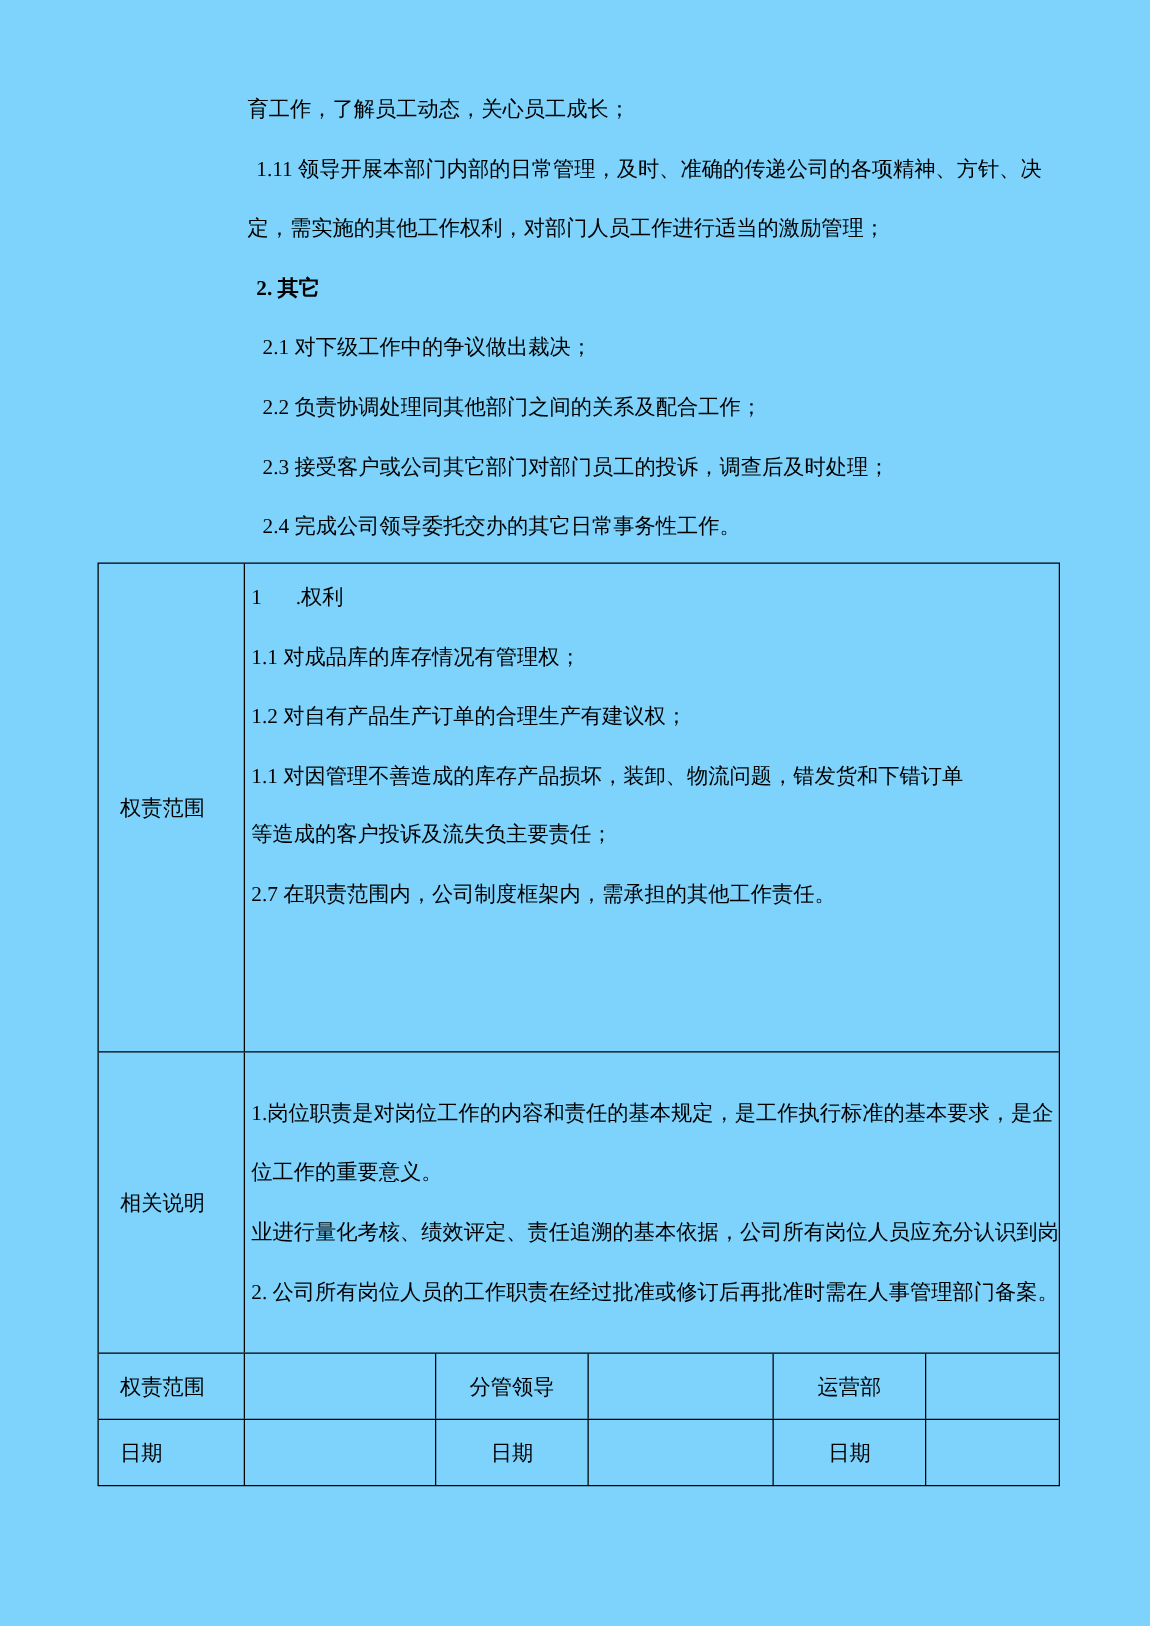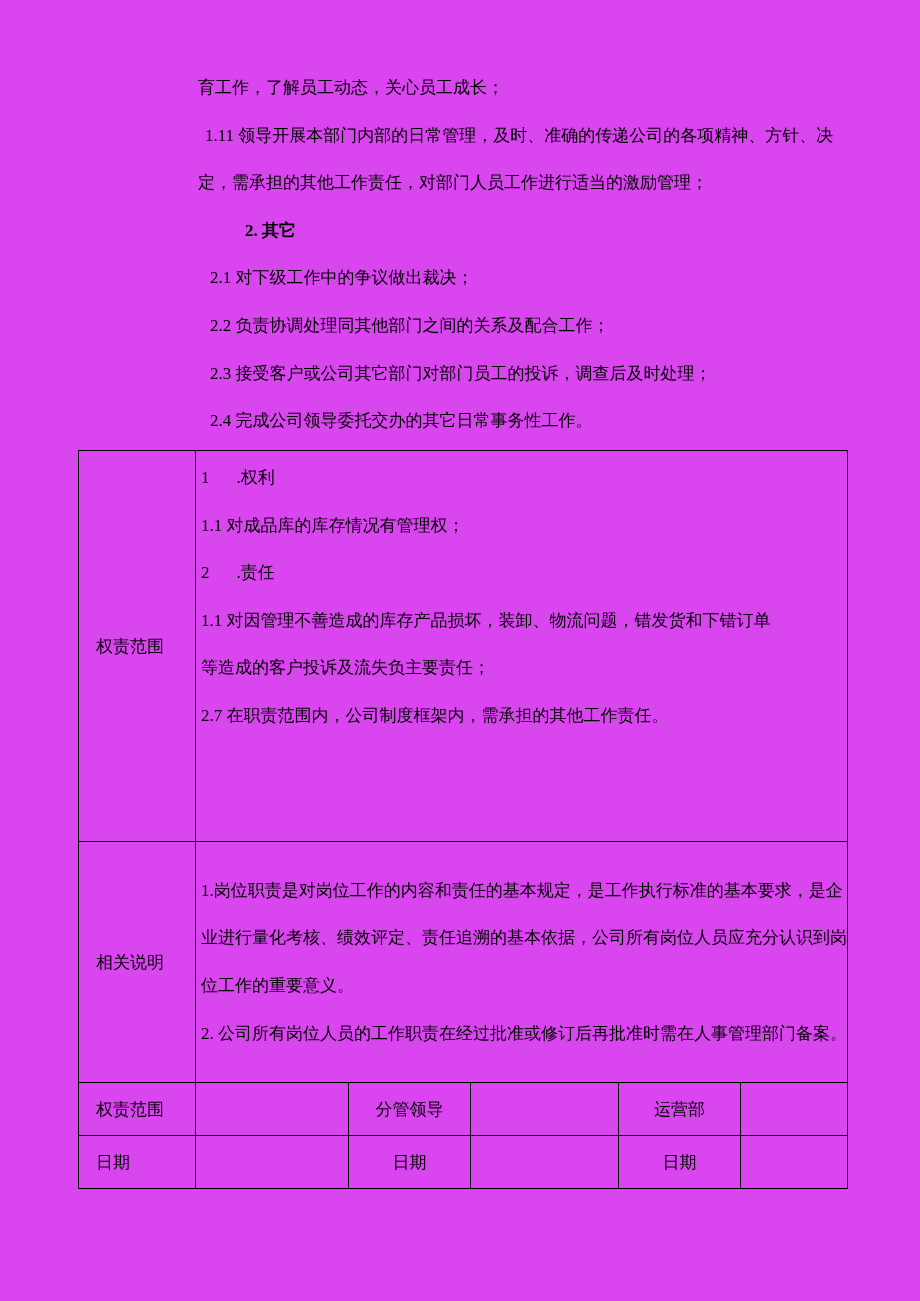--- a/index.html
+++ b/index.html
@@ -1,38 +1,38 @@
 <!DOCTYPE html>
 <html><head>
 <meta charset="utf-8">
 <style>
   html,body{margin:0;padding:0;background:#fff;}
   .page{
     position:relative;
     width:920px;
     height:1301px;
-    background:#d946ef;
+    background:#7dd3fc;
     color:#000;
     font-family:"Liberation Serif","DejaVu Serif",serif;
     font-size:17px;
     overflow:hidden;
   }
   .intro{
     position:absolute;
     top:64px;
     left:198px;
     width:660px;
   }
   .iline{
     line-height:47.6px;
     white-space:nowrap;
   }
   .ind1{padding-left:7px;}
   .ind2{padding-left:12px;}
-  .bold{font-weight:bold;margin-left:40px;}
+  .bold{font-weight:bold;}
 
   .doc-table{
     position:absolute;
     top:450px;
     left:78px;
     width:770px;
     border:1px solid #000;
     box-sizing:border-box;
   }
   .trow{
@@ -82,52 +82,50 @@
   .label-center{justify-content:center;}
 </style>
 </head>
 <body>
 
 <div class="page">
 
   <div class="intro">
     <div class="iline">育工作，了解员工动态，关心员工成长；</div>
     <div class="iline ind1">1.11 领导开展本部门内部的日常管理，及时、准确的传递公司的各项精神、方针、决</div>
-    <div class="iline">定，需承担的其他工作责任，对部门人员工作进行适当的激励管理；</div>
+    <div class="iline">定，需实施的其他工作权利，对部门人员工作进行适当的激励管理；</div>
     <div class="iline ind1 bold">2. 其它</div>
     <div class="iline ind2">2.1  对下级工作中的争议做出裁决；</div>
     <div class="iline ind2">2.2  负责协调处理同其他部门之间的关系及配合工作；</div>
     <div class="iline ind2">2.3  接受客户或公司其它部门对部门员工的投诉，调查后及时处理；</div>
     <div class="iline ind2">2.4  完成公司领导委托交办的其它日常事务性工作。</div>
   </div>
 
   <div class="doc-table">
 
     <div class="trow row-big row-rights">
       <div class="cell head-cell">权责范围</div>
       <div class="cell body-cell">
         <div class="cline heading">
           <span>1</span><span class="hgap">.权利</span>
         </div>
         <div class="cline">1.1 对成品库的库存情况有管理权；</div>
-        <div class="cline heading">
-          <span>2</span><span class="hgap">.责任</span>
-        </div>
+        <div class="cline">1.2 对自有产品生产订单的合理生产有建议权；</div>
         <div class="cline">1.1 对因管理不善造成的库存产品损坏，装卸、物流问题，错发货和下错订单</div>
         <div class="cline">等造成的客户投诉及流失负主要责任；</div>
         <div class="cline">2.7 在职责范围内，公司制度框架内，需承担的其他工作责任。</div>
       </div>
     </div>
 
     <div class="trow row-big row-notes">
       <div class="cell head-cell">相关说明</div>
       <div class="cell body-cell notes-body">
         <div class="cline">1.岗位职责是对岗位工作的内容和责任的基本规定，是工作执行标准的基本要求，是企</div>
+        <div class="cline">位工作的重要意义。</div>
         <div class="cline">业进行量化考核、绩效评定、责任追溯的基本依据，公司所有岗位人员应充分认识到岗</div>
-        <div class="cline">位工作的重要意义。</div>
         <div class="cline">2. 公司所有岗位人员的工作职责在经过批准或修订后再批准时需在人事管理部门备案。</div>
       </div>
     </div>
 
     <div class="trow row-small">
       <div class="cell small-cell label-left">权责范围</div>
       <div class="cell small-cell"></div>
       <div class="cell small-cell label-center">分管领导</div>
       <div class="cell small-cell"></div>
       <div class="cell small-cell label-center">运营部</div>

